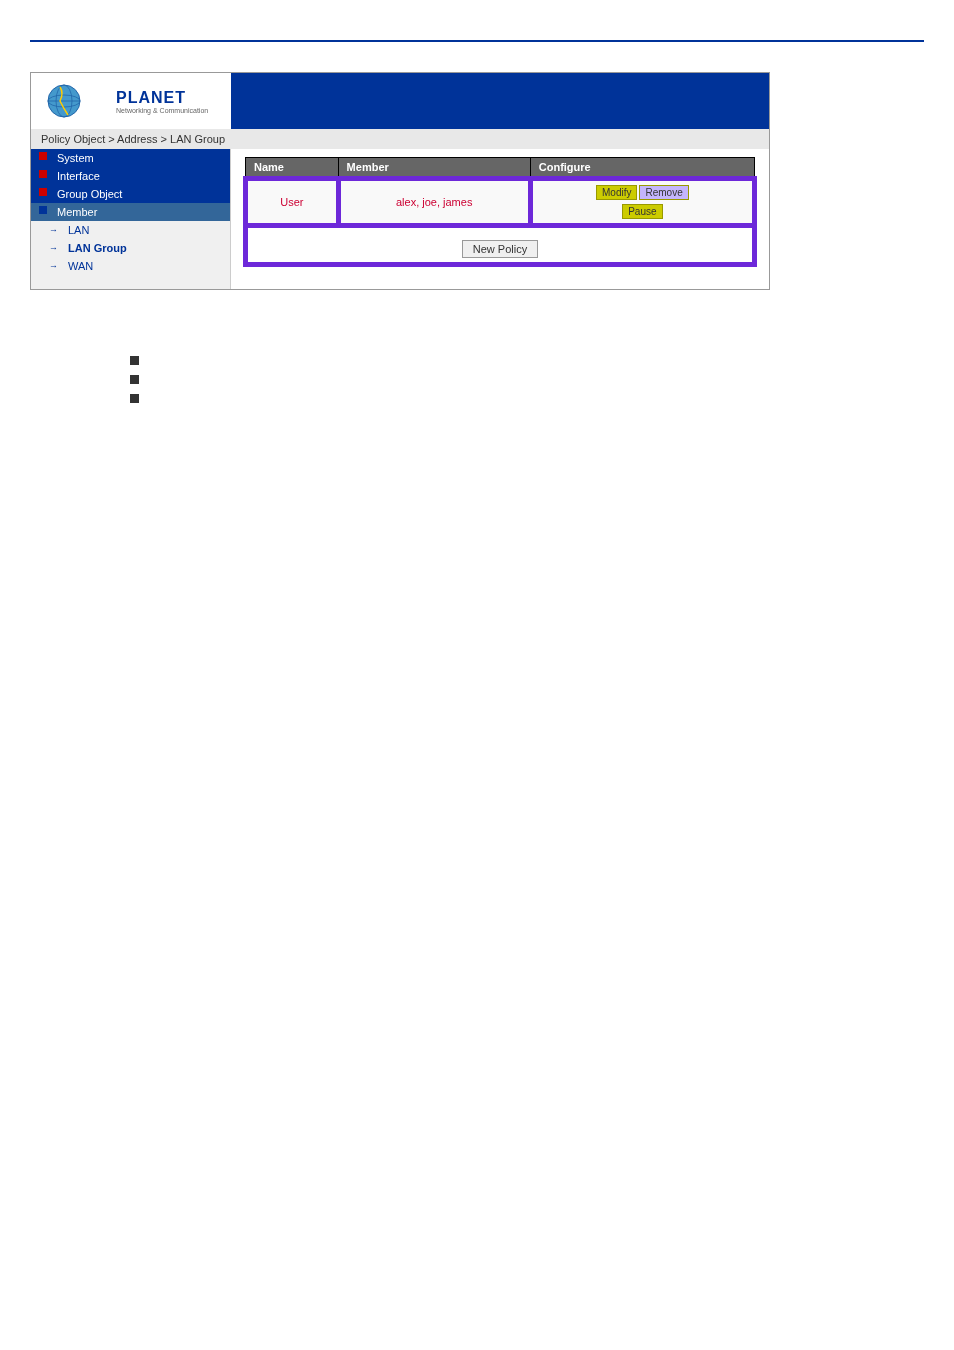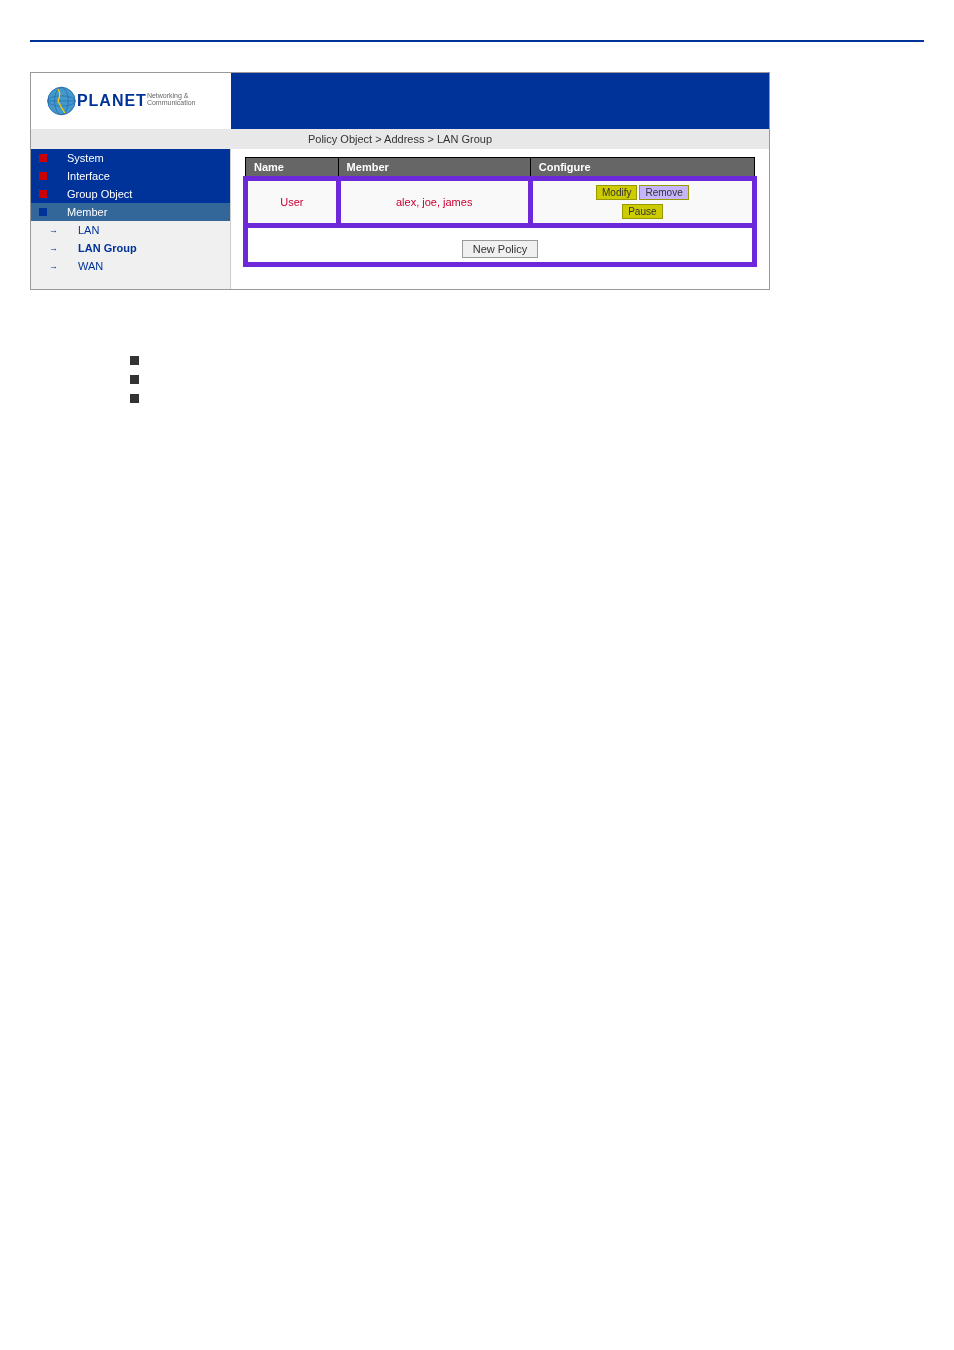--- a/index.html
+++ b/index.html
@@ -44,22 +44,23 @@
       background: #ffffff;
       width: 200px;
       padding: 10px 15px;
       display: flex;
       align-items: center;
       flex-shrink: 0;
     }
 
     .logo-text-container {
       display: flex;
-      flex-direction: row;
+      flex-direction: column;
       justify-content: center;
+      margin-left: 34px;
     }
 
     .logo-planet {
       font-size: 16px;
       font-weight: bold;
       color: #003399;
       letter-spacing: 1px;
     }
 
     .logo-subtitle {
@@ -71,41 +72,39 @@
       flex: 1;
       background: #003399;
       padding: 8px 10px 4px 10px;
     }
 
     .breadcrumb-bar {
       background: #e8e8e8;
       padding: 4px 10px;
       font-size: 11px;
       color: #333;
-      text-align: center;
     }
 
     .main-layout {
       display: flex;
     }
 
     .sidebar {
       width: 200px;
       background: #f0f0f0;
       border-right: 1px solid #ccc;
       min-height: 140px;
     }
 
     .sidebar-item {
       padding: 3px 8px;
       font-size: 11px;
       cursor: pointer;
       display: flex;
-      align-items: center;
-      gap: 20px;
+      gap: 10px;
     }
 
     .sidebar-item.active {
       background: #003399;
       color: #ffffff;
     }
 
     .sidebar-item.submenu-active {
       background: #336699;
       color: #ffffff;

